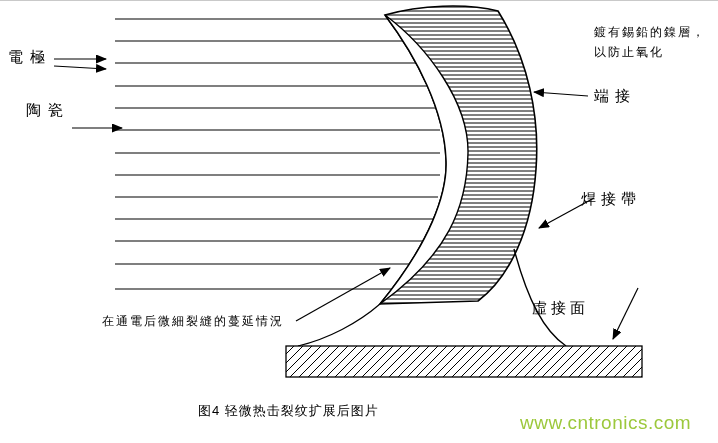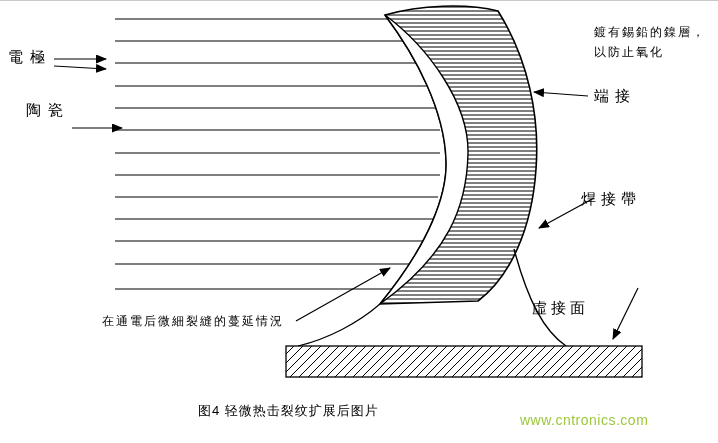--- a/index.html
+++ b/index.html
@@ -16,21 +16,21 @@
   .lbl{position:absolute;font-size:15px;color:#000;white-space:nowrap;}
   .lbl-electrode{left:8px;top:47px;letter-spacing:7px;}
   .lbl-ceramic{left:26px;top:100px;letter-spacing:7px;}
   .lbl-plating{left:594px;top:22px;width:112px;white-space:normal;
                font-size:12px;letter-spacing:2px;line-height:1.65;}
   .lbl-termination{left:594px;top:86px;letter-spacing:6px;font-family:Liberation Serif, serif;}
   .lbl-solder{left:581px;top:189px;letter-spacing:5px;}
   .lbl-virtual{left:532px;top:253px;letter-spacing:4px;margin-top:45px;}
   .lbl-crack{left:58px;top:312px;font-size:12px;letter-spacing:2px;margin-left:44px;}
   .lbl-caption{left:198px;top:401px;font-size:13px;letter-spacing:1px;}
-  .lbl-watermark{left:520px;top:411px;font-size:14px;color:#9cc83c;letter-spacing:0.5px;}
+  .lbl-watermark{left:520px;top:411px;font-size:19px;color:#9cc83c;letter-spacing:0.5px;}
 </style>
 </head>
 <body>
 
 <div id="stage">
 
   <svg id="diagram-svg" width="718" height="443" viewBox="0 0 718 443">
     <defs>
       <marker id="arrow" markerWidth="11" markerHeight="9" refX="10" refY="4.5" orient="auto" markerUnits="userSpaceOnUse">
         <path d="M0,0 L11,4.5 L0,9 Z" fill="#000"></path>

